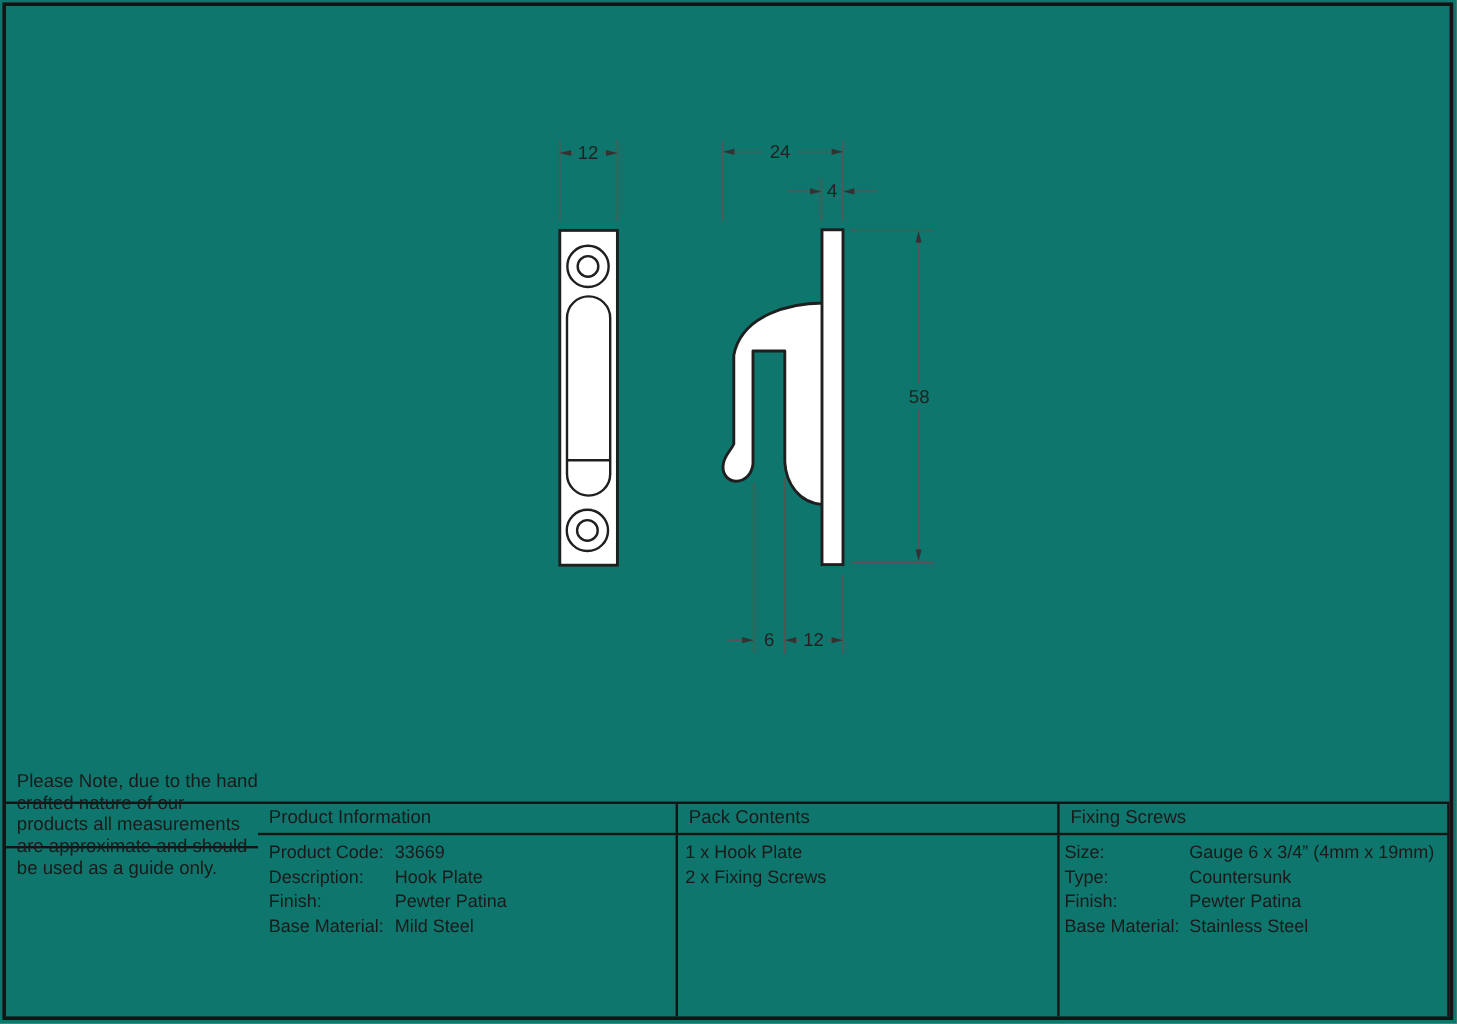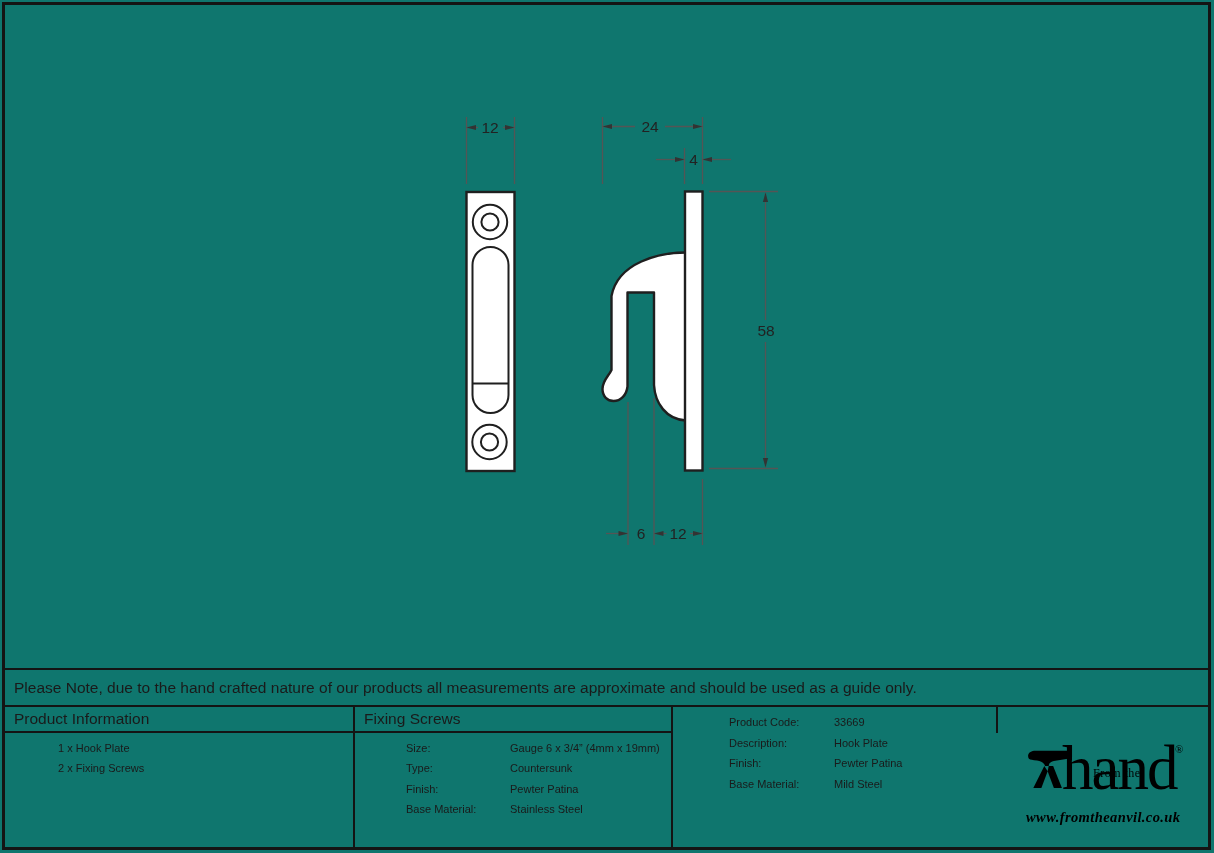--- a/index.html
+++ b/index.html
@@ -1,25 +1,25 @@
 <!DOCTYPE html>
 <html><head>
 <meta charset="utf-8">
 <style>
   html,body{margin:0;padding:0;background:#888;}
   .sheet{position:relative;width:1214px;height:853px;background:#0f766e;font-family:"Liberation Sans",sans-serif;color:#1a1a1a;overflow:hidden;}
   .outer-border{position:absolute;left:2px;top:2px;right:3px;bottom:3px;border:3px solid #141414;pointer-events:none;}
   .drawing-svg{position:absolute;left:0;top:0;}
   .dim-text{font-family:"Liberation Sans",sans-serif;font-size:15.5px;fill:#222;}
   
-  .spec-table{position:absolute;left:5px;right:6px;top:668px;bottom:6px;border-top:2.5px solid #141414;display:flex;flex-direction:column;}
+  .spec-table{position:absolute;left:5px;right:6px;top:668px;bottom:6px;border-top:2.5px solid #141414;display:flex;}
   .note-row{height:35px;border-bottom:2.5px solid #141414;display:flex;align-items:center;padding-left:9px;font-size:15.5px;}
   .grid{flex:1;display:grid;grid-template-columns:350px 318px 325px 1fr;grid-template-rows:25.5px 1fr;}
   .hcell{border-right:2.5px solid #141414;border-bottom:2.5px solid #141414;display:flex;align-items:center;padding-left:9px;font-size:15.5px;}
-  .bcell{border-right:2.5px solid #141414;padding-top:5px;font-size:11px;margin-left:47px;}
+  .bcell{border-right:2.5px solid #141414;padding-top:5px;font-size:15px;}
   .kv-row{display:flex;height:20.5px;align-items:center;}
   .kv-row .k{width:105px;flex:0 0 105px;}
   .pi .kv-row{padding-left:9px;}
   .fs .kv-row{padding-left:4px;}
   .fs .kv-row .k{width:104px;flex:0 0 104px;}
   .pc-item{height:20.5px;display:flex;align-items:center;padding-left:6px;}
   
   .logo-cell{grid-row:1/3;grid-column:4;position:relative;}
   .logo-fromthe{position:absolute;left:95px;top:40px;font-family:Liberation Serif, serif;font-size:12px;letter-spacing:.5px;color:#000;margin-top:19px;}
   .logo-name{position:absolute;left:64px;top:30px;font-family:"Liberation Serif",serif;font-size:63px;line-height:1;letter-spacing:-2px;color:#000;}
@@ -119,20 +119,23 @@
   <div class="spec-table">
     <div class="note-row">
       <span>Please Note, due to the hand crafted nature of our products all measurements are approximate and should be used as a guide only.</span>
     </div>
     <div class="grid">
 
       <div class="hcell">
         <span>Product Information</span>
       </div>
       <div class="hcell">
+        <span>Pack Contents</span>
+      </div>
+      <div class="hcell">
         <span>Fixing Screws</span>
       </div>
 
       <div class="logo-cell">
         <svg class="anvil-icon" width="44" height="50" viewBox="0 0 60 64">
           <path fill="#000" d="M4,18 C1,13 4,8 11,7 L57,7 L57,18 L38,21 C33,22 31,25 31,28 L26,28 C25,24 21,21.5 15,20.5 C9,19.5 6,19.5 4,18 Z"></path>
           <path fill="#000" d="M25,28 L10,58 L21,58 L29.5,35 Z"></path>
           <path fill="#000" d="M31,28 L29.5,35 L38,58 L49,58 L37,28 Z"></path>
         </svg>
         <span class="logo-fromthe">From the</span>

